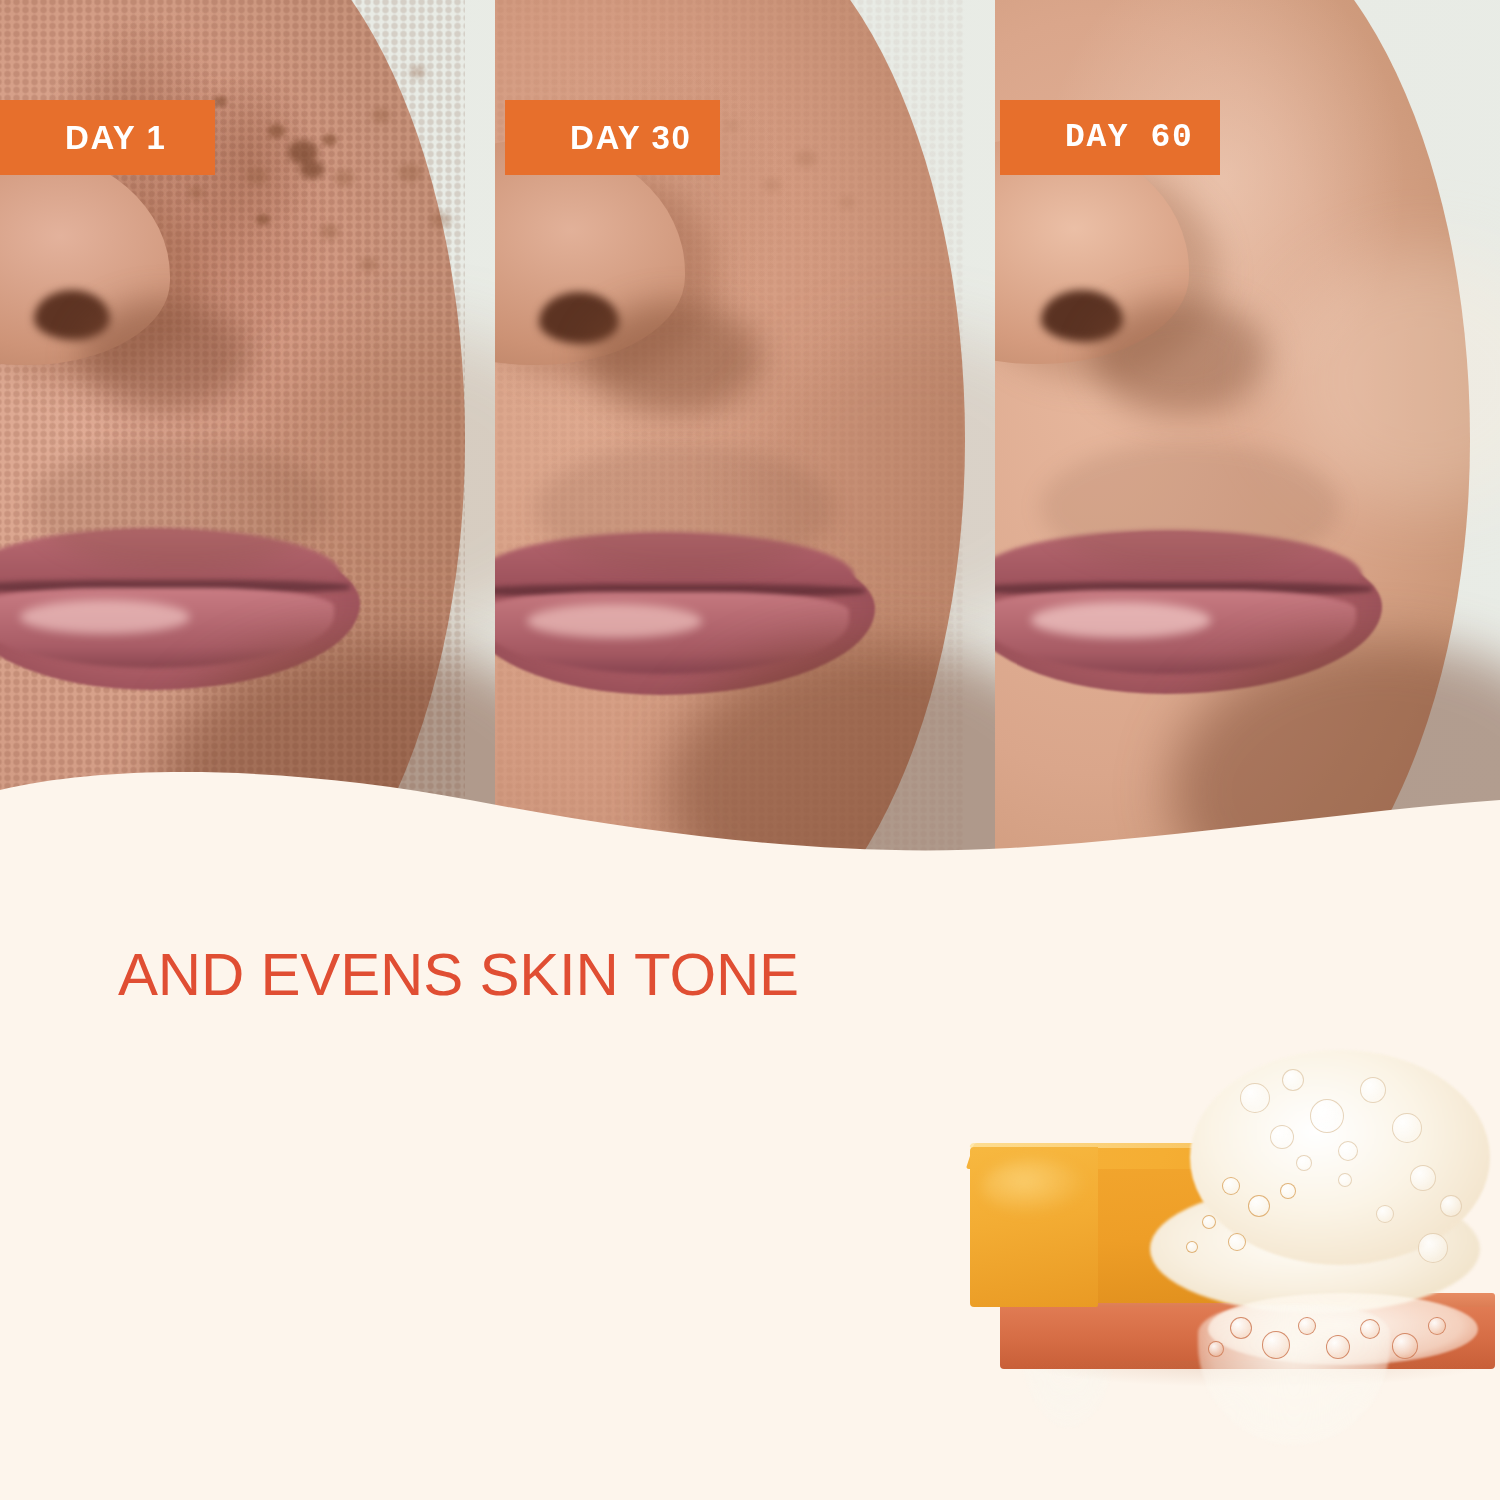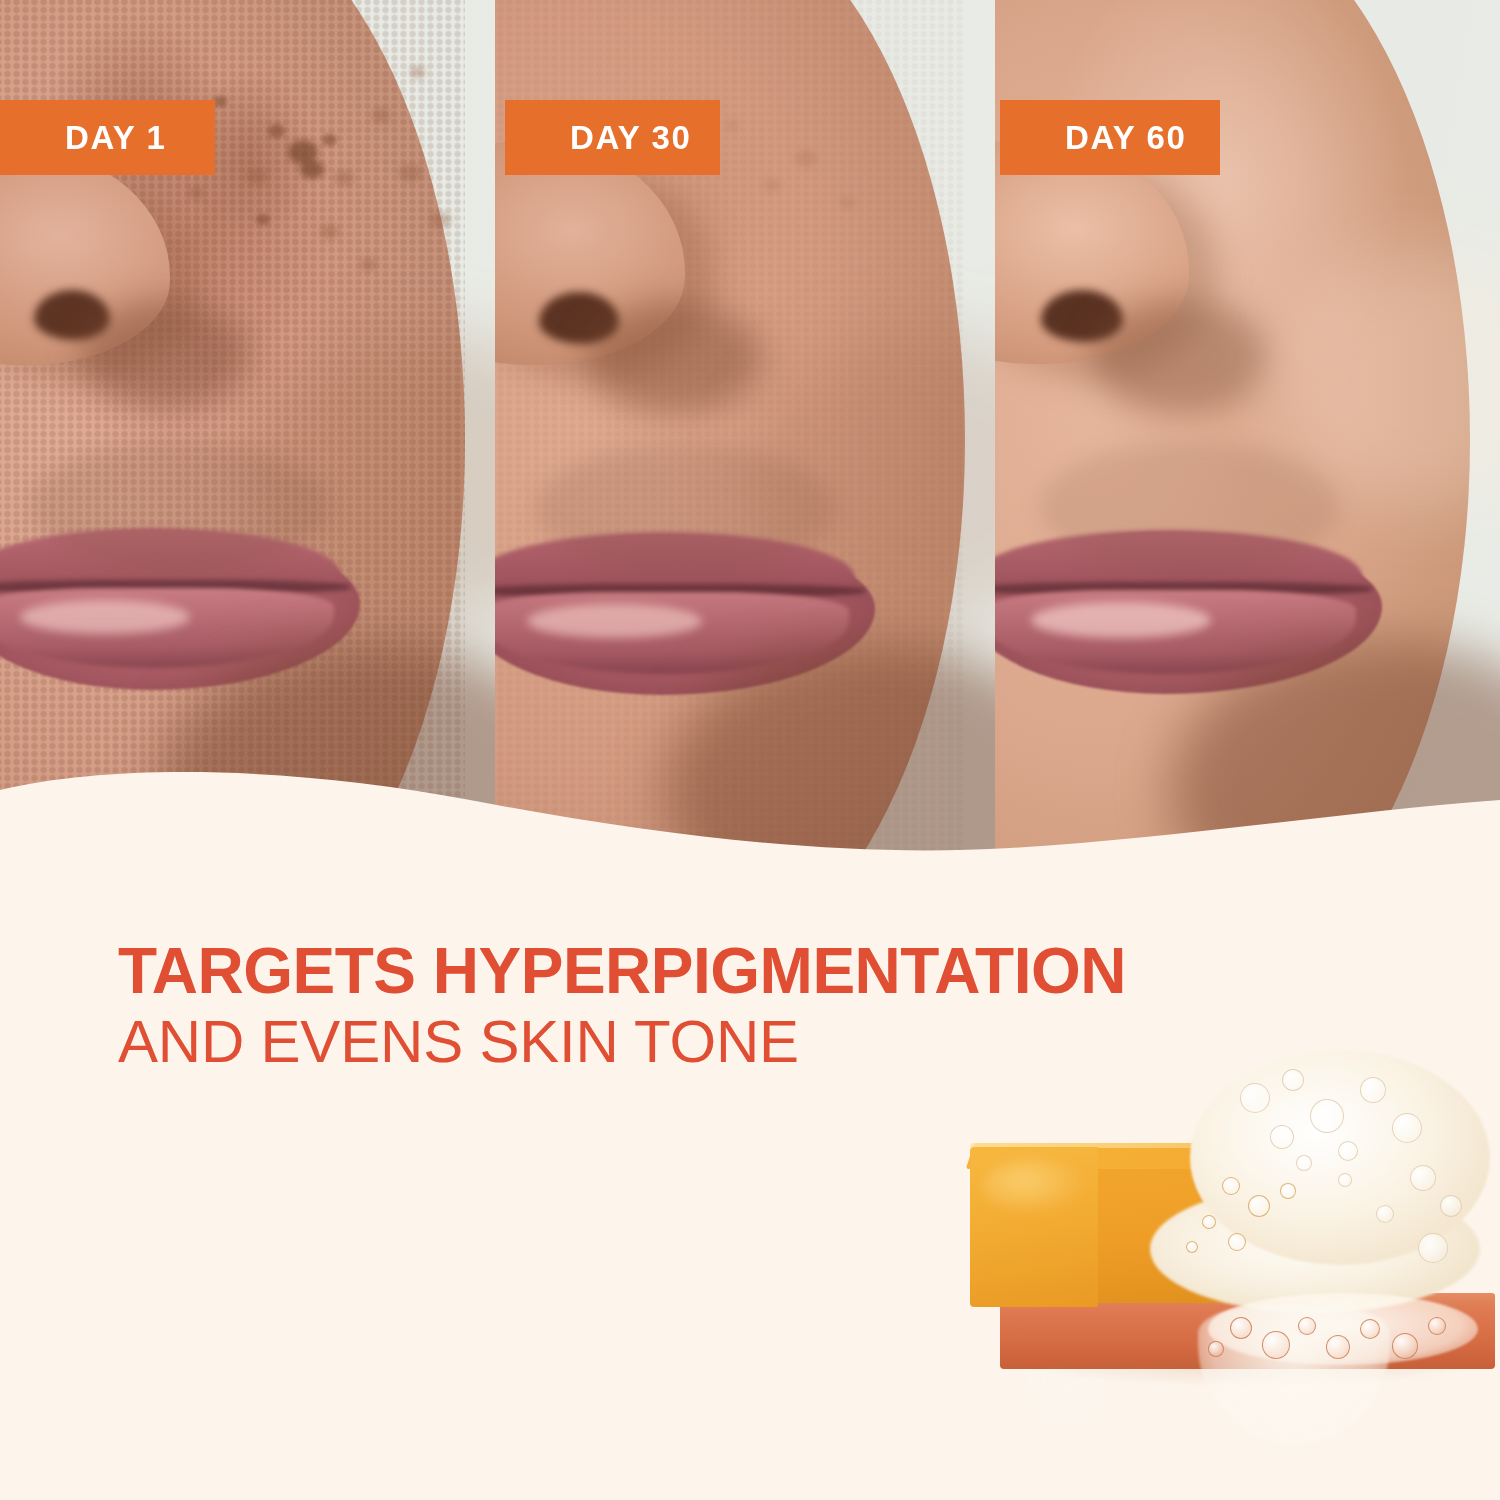--- a/index.html
+++ b/index.html
@@ -447,36 +447,35 @@
         <div class="lips" style="left:-28px;top:532px;width:415px;height:162px;background:radial-gradient(ellipse at 50% 45%, #C07179 0%, #A55860 58%, #88454F 100%);"></div>
         <div class="lip-top" style="left:-18px;top:530px;width:385px;height:62px;background:linear-gradient(180deg,#B66870 0%, #9C515B 100%);"></div>
         <div class="lip-line" style="left:-18px;top:582px;width:395px;height:14px;background:#6E373F;"></div>
         <div class="lip-bottom" style="left:-14px;top:590px;width:375px;height:84px;background:linear-gradient(180deg,#C87B82 0%, #A75B64 74%, #894651 100%);"></div>
         <div class="lip-shine" style="left:36px;top:602px;width:180px;height:36px;background:rgba(255,222,216,.6);"></div>
 
         <div class="chin-shadow" style="left:175px;top:640px;width:425px;height:300px;background:rgba(114,64,42,.46);"></div>
         <div class="stubble" style="left:45px;top:442px;width:300px;height:130px;background:rgba(120,76,56,.14);"></div>
       </div>
 
-      <div class="day-badge badge-3" style="left:5px;">
+      <div class="day-badge badge-3" style="left:5px;font-family:Liberation Mono, monospace;">
         <span>DAY 60</span>
       </div>
     </div>
   </div>
 
   <div class="wave-section">
     <svg width="1500" height="1500" viewBox="0 0 1500 1500" xmlns="http://www.w3.org/2000/svg">
       <path d="M0,790 C 120,762 300,768 470,800 C 660,836 840,858 1010,848 C 1180,838 1340,812 1500,800 L1500,1500 L0,1500 Z" fill="#FDF5EC"></path>
     </svg>
   </div>
 
   <div class="content">
 
     <h1 class="headline">
-      <span class="line1">TARGETS HYPERPIGMENTATION</span>
       <span class="line2">AND EVENS SKIN TONE</span>
     </h1>
 
 
     <div class="soap-group">
 
       <div class="foam foam-drip-a"></div>
 
       <div class="dish-top"></div>
       <div class="dish-face"></div>

